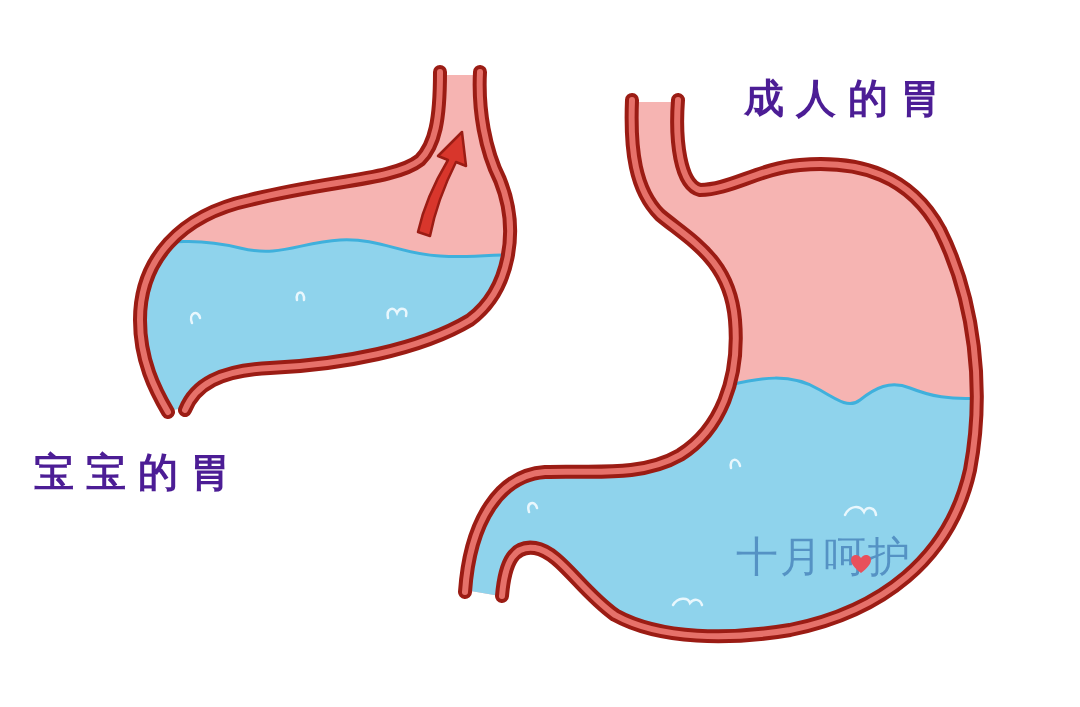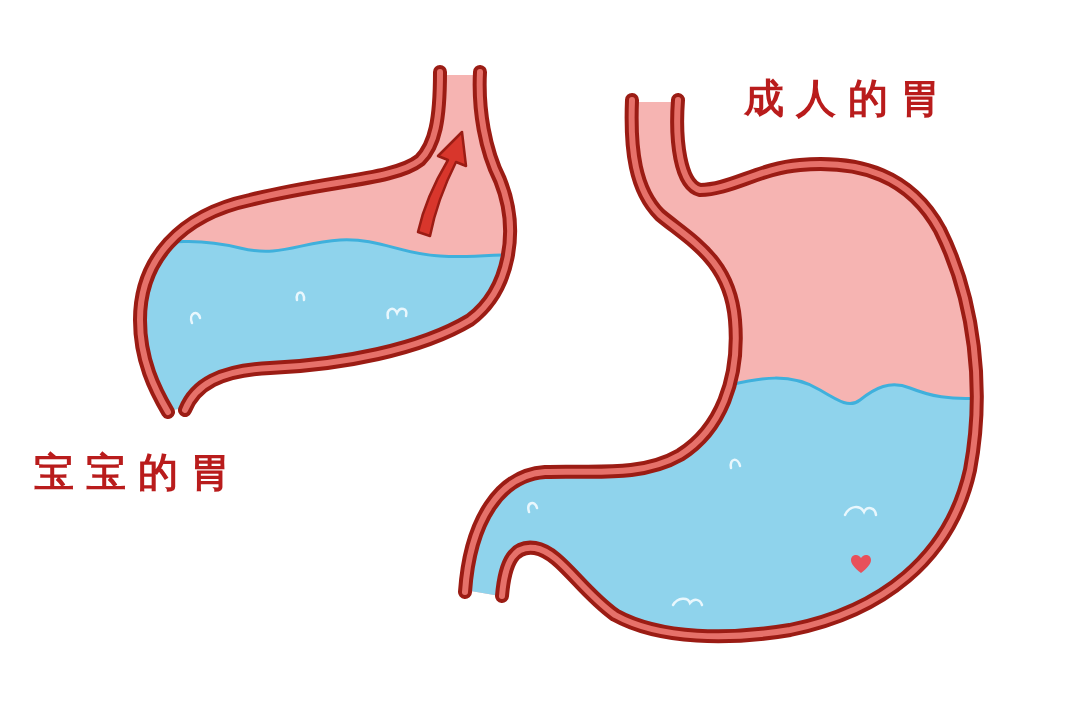--- a/index.html
+++ b/index.html
@@ -1,20 +1,20 @@
 <!DOCTYPE html>
 <html><head>
 <meta charset="utf-8">
 <style>
   html, body { margin:0; padding:0; background:#ffffff; }
   .canvas { position:relative; width:1080px; height:707px; overflow:hidden; background:#ffffff; }
   svg.art { position:absolute; left:0; top:0; }
   .label {
     position:absolute; font-family:"DejaVu Sans", sans-serif; font-weight:bold;
-    color:#b91c1c; font-size:40px; letter-spacing:12px; line-height:1; white-space:nowrap;
+    color:#4c1d95; font-size:40px; letter-spacing:12px; line-height:1; white-space:nowrap;
   }
   .label-adult { left:744px; top:78px; }
   .label-baby { left:34px; top:452px; }
   .watermark {
     position:absolute; left:736px; top:536px; font-family:"DejaVu Sans", sans-serif;
     font-size:42px; color:#4f8cc0; letter-spacing:2px; line-height:1; white-space:nowrap; opacity:0.9;
   }
   .heart { position:absolute; left:850px; top:554px; width:22px; height:20px; }
 </style>
 </head>
@@ -68,16 +68,17 @@
         <path d="M731,468 C729,458 738,457 740,466"></path>
         <path d="M845,515 C850,505 860,505 864,512 C867,506 875,507 876,515"></path>
         <path d="M673,605 C678,597 688,597 690,603 C694,598 700,599 702,605"></path>
       </g>
     </g>
   </svg>
 
   <div class="label label-adult">成人的胃</div>
   <div class="label label-baby">宝宝的胃</div>
 
+  <div class="watermark">十月呵护</div>
   <svg class="heart" viewBox="0 0 24 22">
     <path d="M12,21 C5,15 1,11 1,6.5 C1,3 3.5,1 6.5,1 C9,1 11,2.5 12,4.5 C13,2.5 15,1 17.5,1 C20.5,1 23,3 23,6.5 C23,11 19,15 12,21 Z" fill="#e8505b"></path>
   </svg>
 </div>
 
 </body></html>

